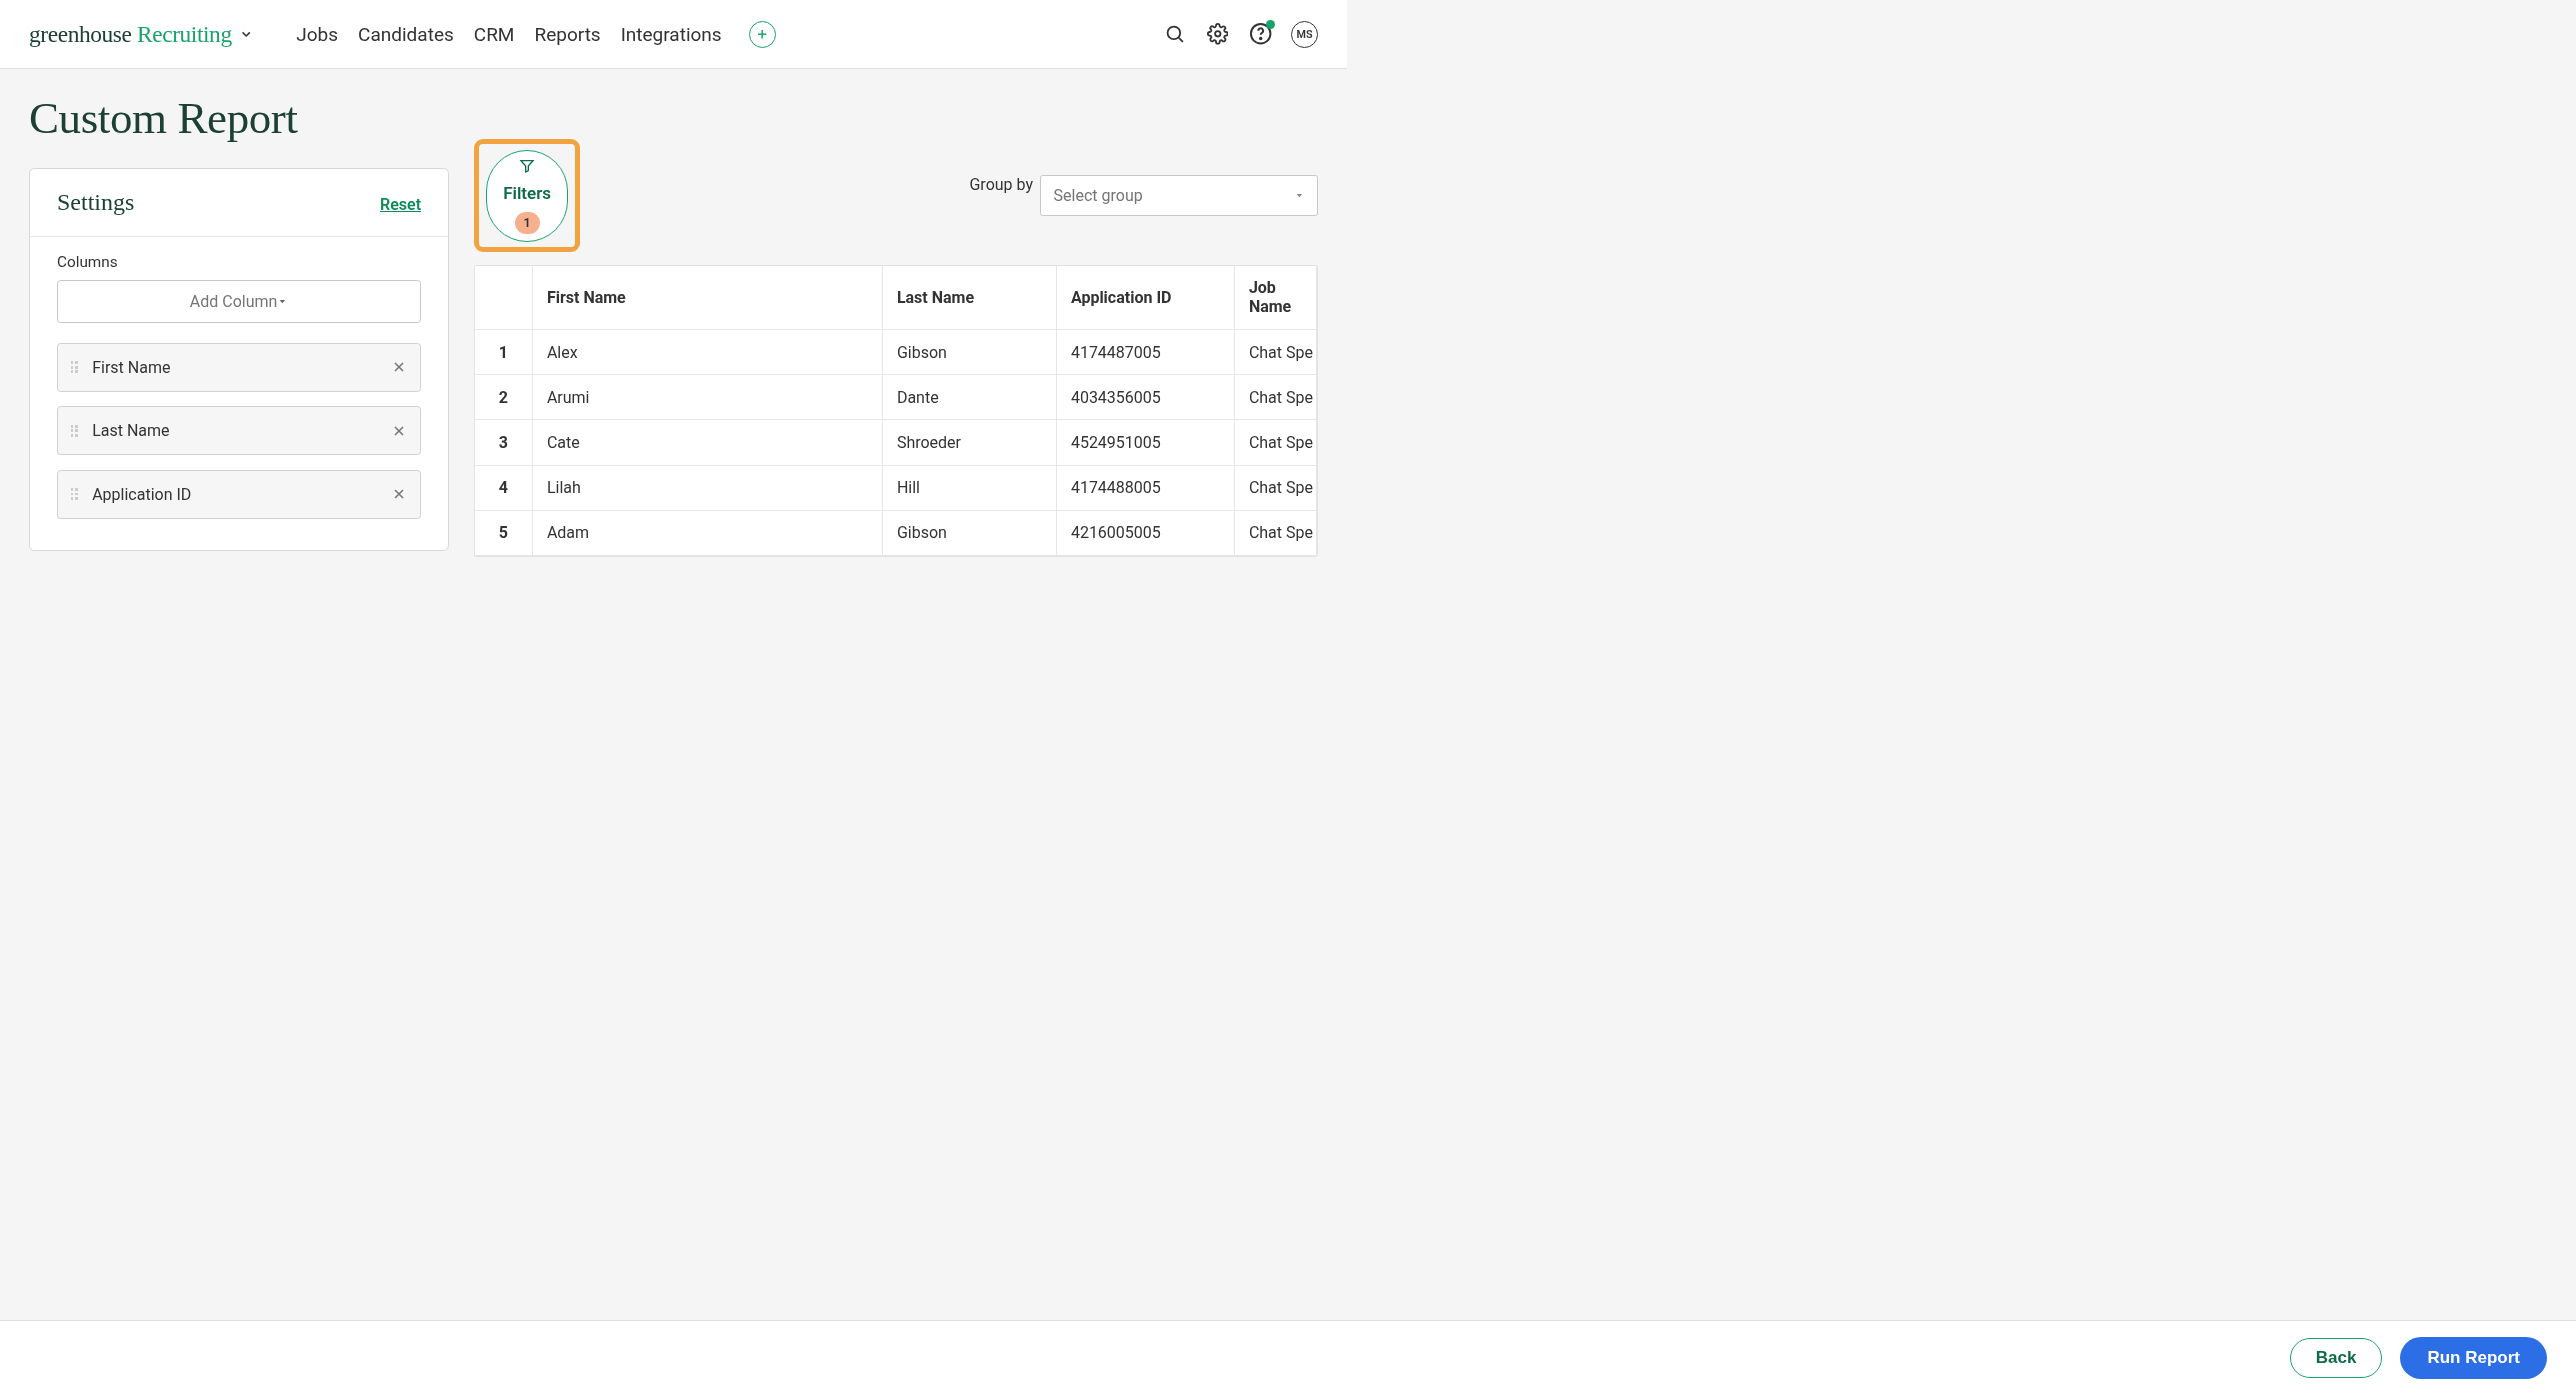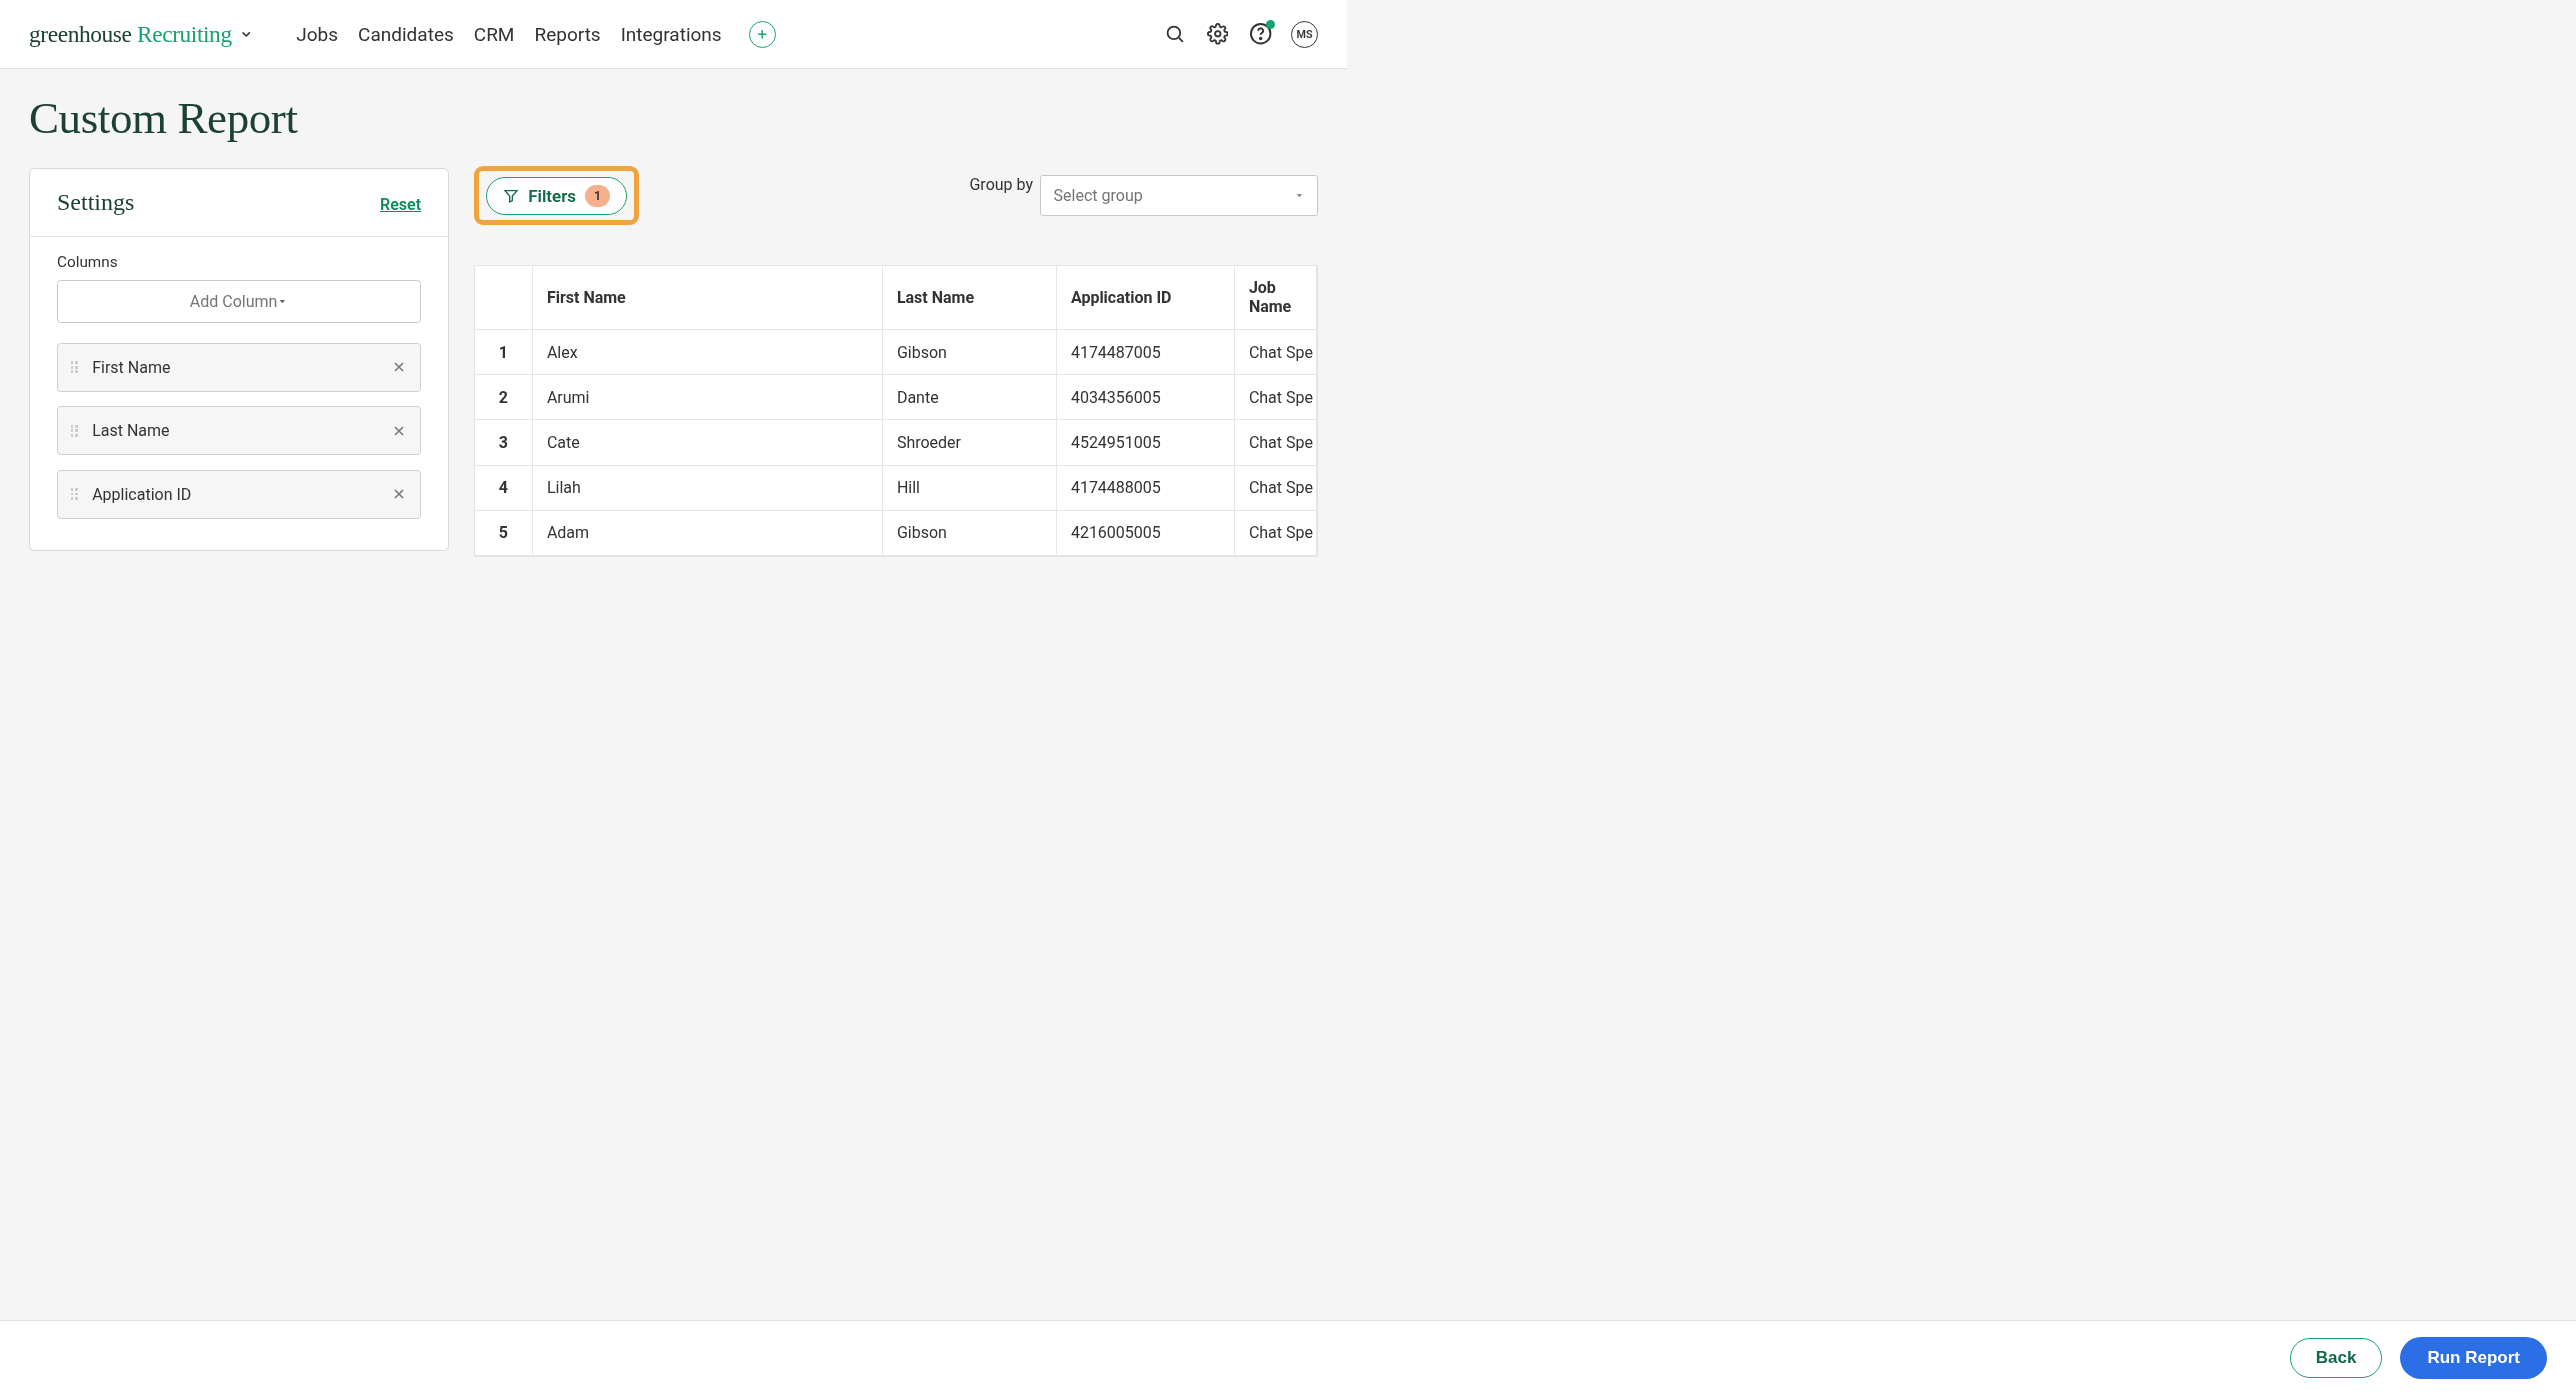--- a/index.html
+++ b/index.html
@@ -198,20 +198,21 @@
     align-items: center;
     gap: 9px;
     border: 1.3px solid #19a36c;
     border-radius: 897px;
     padding: 7.2px 16px;
     color: #0f6b47;
     font-size: 17px;
     font-weight: 600;
     background: #fff;
     cursor: pointer;
+    flex-direction: column;
   }
   .filters-count {
     background: #f6b08e;
     color: #333;
     border-radius: 897px;
     padding: 0 9px;
     height: 21.6px;
     line-height: 21.6px;
     font-size: 12.6px;
     font-weight: 600;

